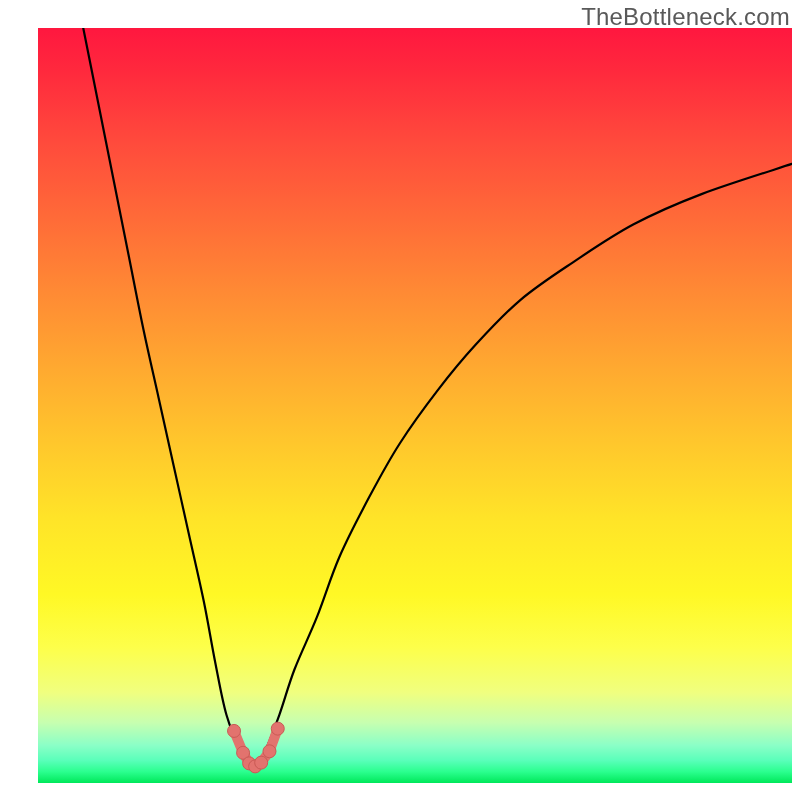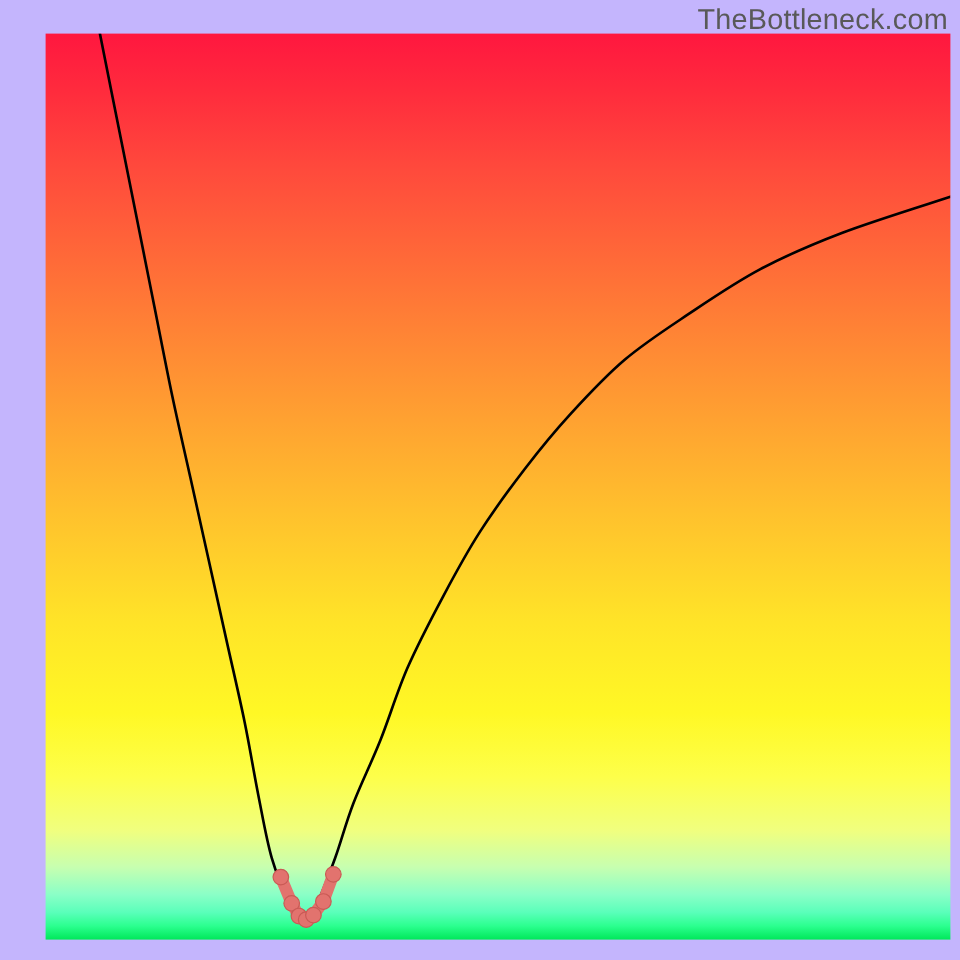--- a/index.html
+++ b/index.html
@@ -10,21 +10,21 @@
     background: #000;
     overflow: hidden;
     font-family: Arial, Helvetica, sans-serif;
   }
   .frame {
     position: absolute;
     left: 0;
     top: 0;
     width: 800px;
     height: 800px;
-    background: #c4b5fd;
+    background: #ffffff;
   }
   .plot {
     position: absolute;
     left: 38px;
     top: 28px;
     width: 754px;
     height: 755px;
     background: linear-gradient(to bottom,
       #ff173f 0%,
       #ff2a3d 6%,

